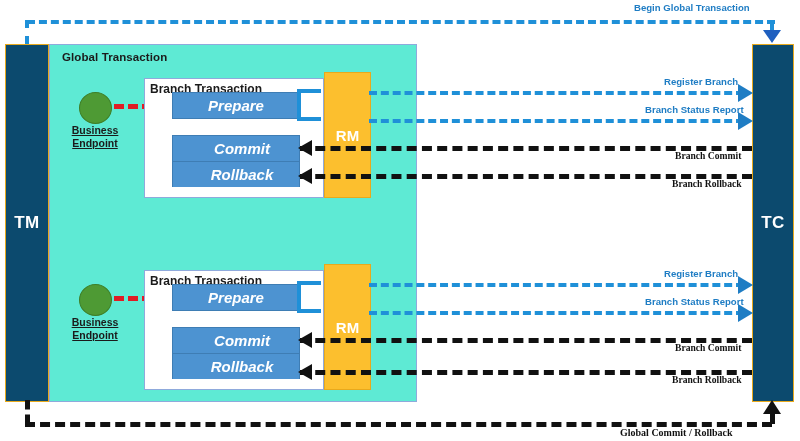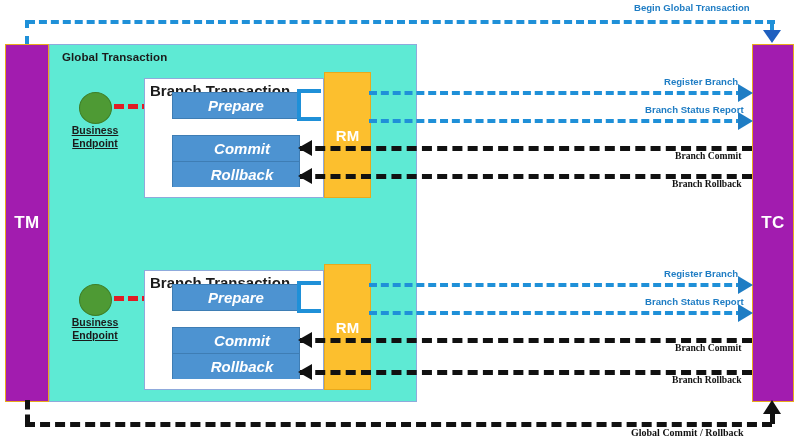--- a/index.html
+++ b/index.html
@@ -3,21 +3,21 @@
 <meta charset="utf-8">
 <style>
   html,body{margin:0;padding:0;background:#ffffff;}
   body{font-family:"Liberation Sans", sans-serif;}
   #canvas{position:relative;width:800px;height:441px;background:#ffffff;overflow:hidden;}
 
   .abs{position:absolute;}
 
   
   .actor-bar{
-    background:#a21caf;
+    background:#0c4a6e;
     border:1px solid #E8A91C;
     display:flex;align-items:center;justify-content:center;
     color:#ffffff;font-weight:bold;font-size:17px;letter-spacing:.5px;
   }
 
   
   .global-tx{
     border:1px solid #8FAADC;
     background:#5eead4;
   }
@@ -27,21 +27,21 @@
     letter-spacing:.1px;
   }
 
   
   .branch-tx{
     border:1px solid #8FAADC;
     background:#ffffff;
   }
   .branch-tx-title{
     position:absolute;left:5px;top:3px;
-    font-size:15px;font-weight:bold;color:#1b1b1b;
+    font-size:12px;font-weight:bold;color:#1b1b1b;
   }
 
   
   .op-box{
     background:#4D93D1;
     border:1px solid #3E7DB4;
     color:#ffffff;
     font-style:italic;font-weight:bold;font-size:15px;
     display:flex;align-items:center;justify-content:center;
     box-sizing:border-box;
@@ -208,15 +208,15 @@
   <div class="abs flow-label black" style="left:675px;top:342px;">Branch Commit</div>
 
   <div class="abs dash-h black" style="left:300px;top:370px;width:452px;"></div>
   <div class="abs arw arw-left-black" style="left:298px;top:364px;"></div>
   <div class="abs flow-label black" style="left:672px;top:374px;">Branch Rollback</div>
 
   <div class="abs dash-v black" style="left:25px;top:400px;height:24px;"></div>
   <div class="abs dash-h black" style="left:25px;top:422px;width:747px;"></div>
   <div class="abs dash-v black" style="left:770px;top:412px;height:12px;"></div>
   <div class="abs arw arw-up-black" style="left:763px;top:400px;"></div>
-  <div class="abs flow-label black" style="left:620px;top:427px;font-size:10px;margin-left:11px;">Global Commit / Rollback</div>
+  <div class="abs flow-label black" style="left:620px;top:427px;font-size:10px;">Global Commit / Rollback</div>
 
 </div>
 
 </body></html>

